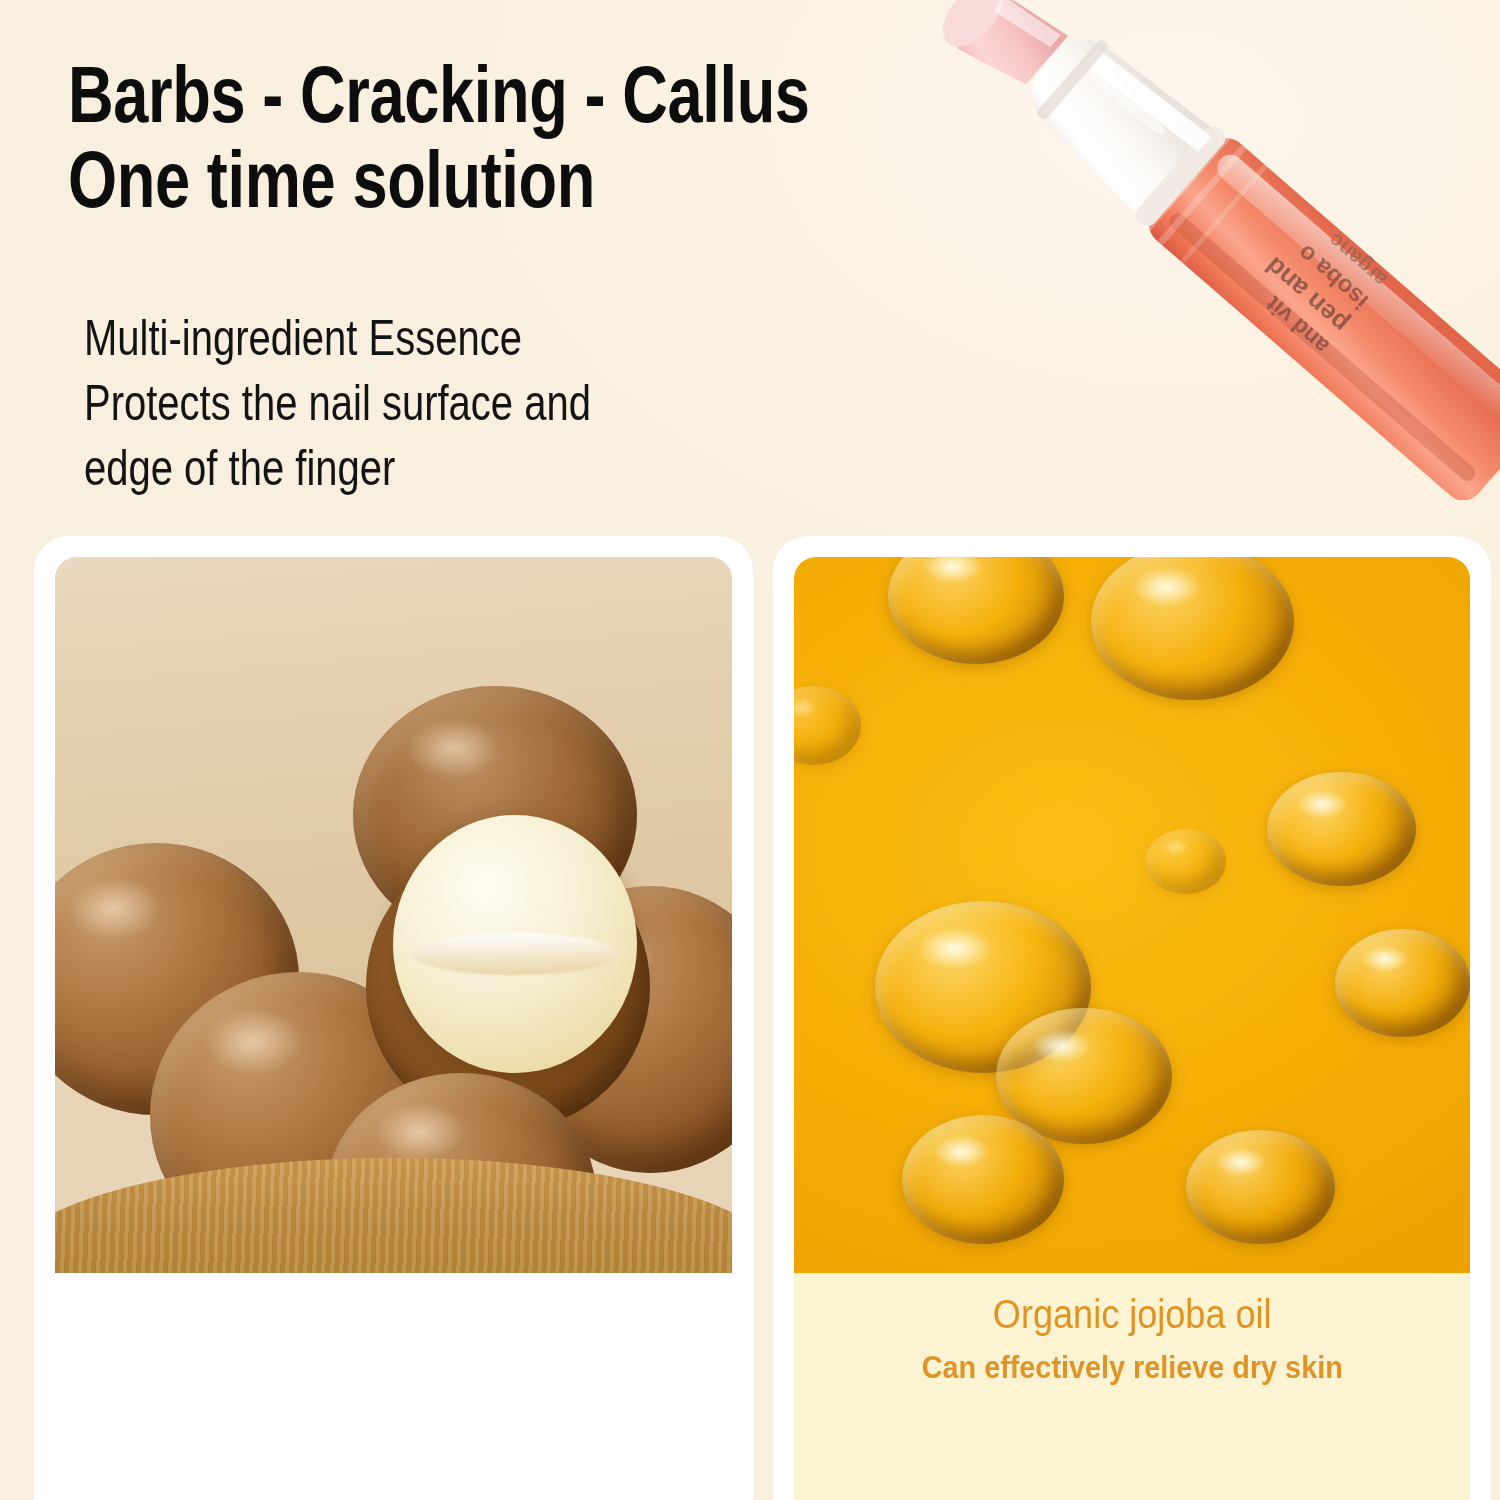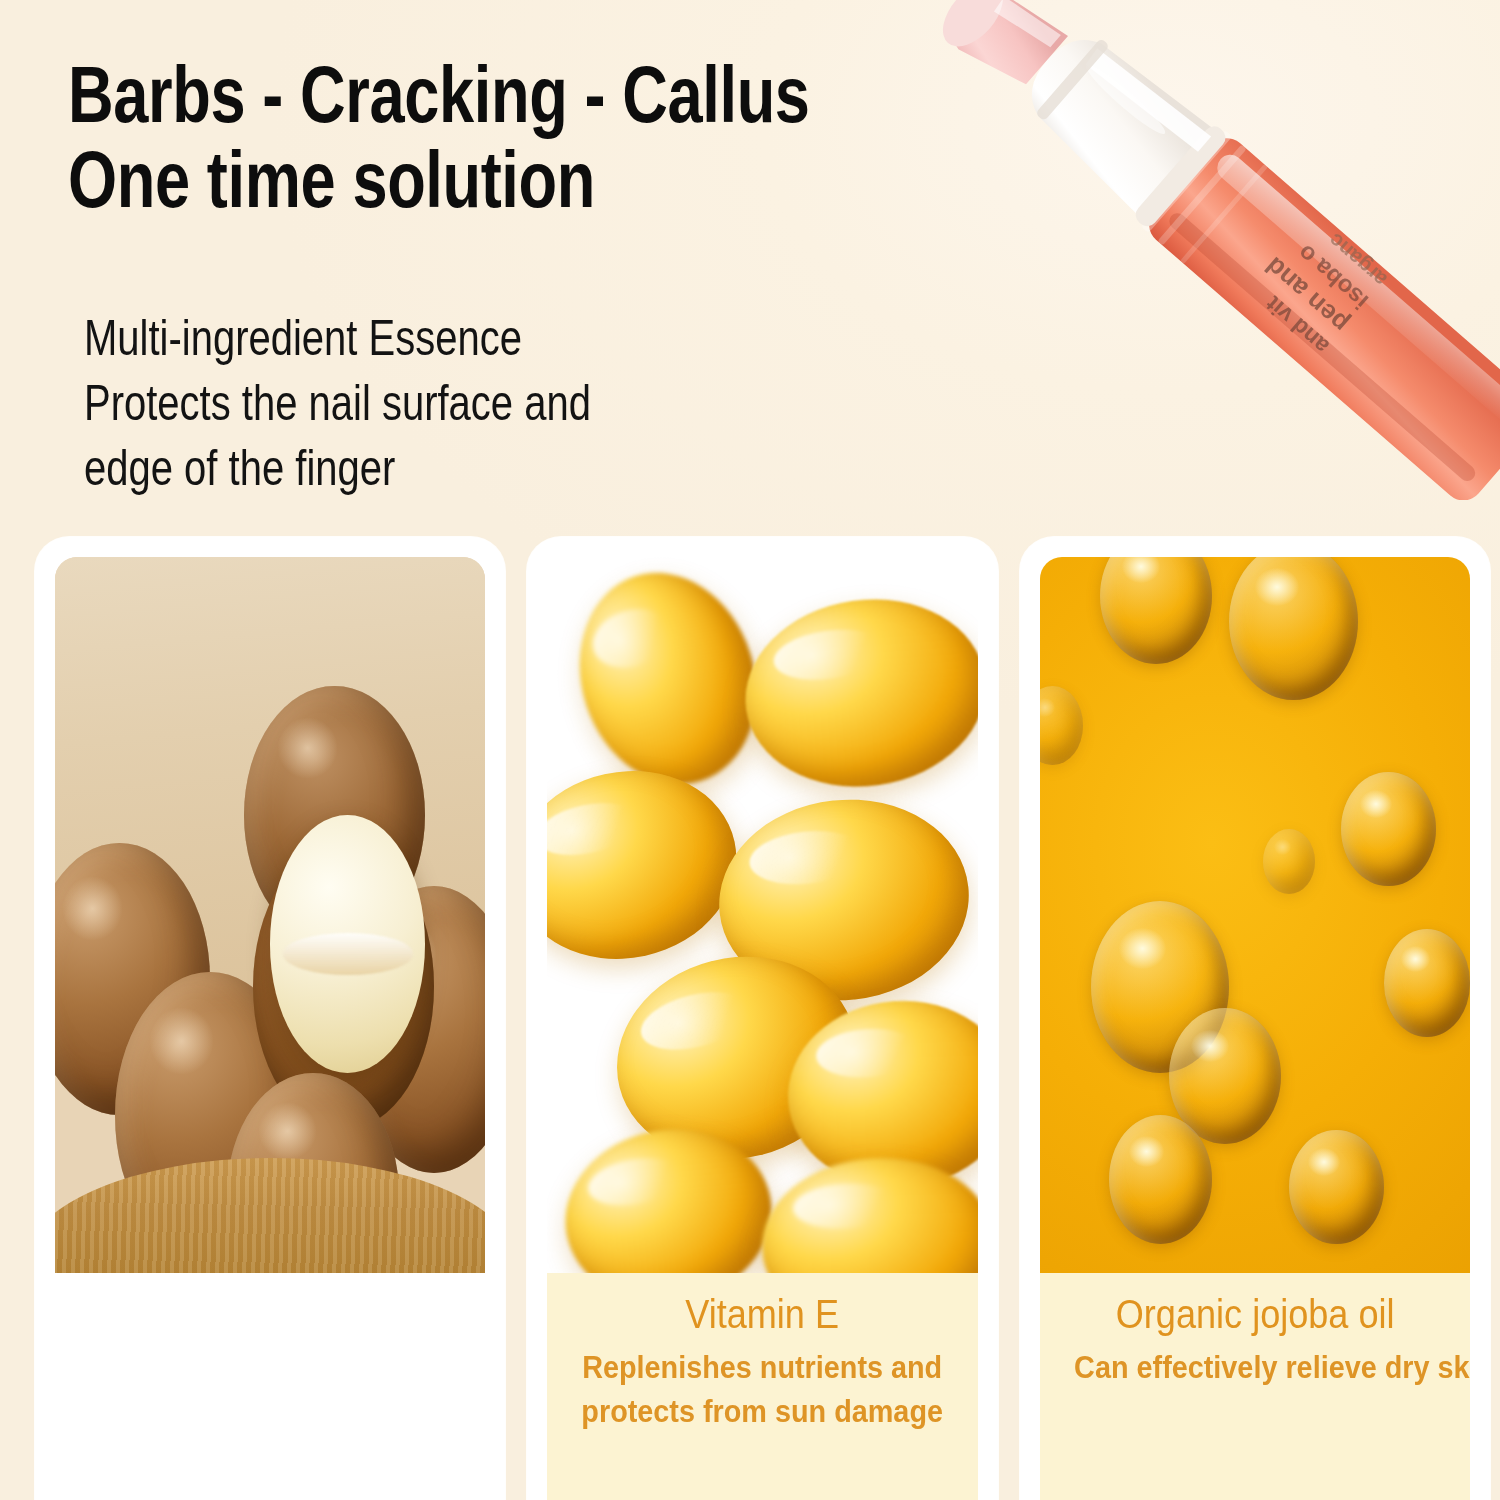--- a/index.html
+++ b/index.html
@@ -318,41 +318,20 @@
           <div class="nut n2"></div>
           <div class="nut n4"></div>
           <div class="nut-open"></div>
           <div class="kernel"></div>
           <div class="nut n5"></div>
           <div class="bowl"></div>
         </div>
       </div>
     </div>
 
-    <div class="card">
-      <div class="card-inner">
-        <div class="photo gels">
-          <div class="gel g1"></div>
-          <div class="gel g2"></div>
-          <div class="gel g3"></div>
-          <div class="gel g4"></div>
-          <div class="gel g5"></div>
-          <div class="gel g6"></div>
-          <div class="gel g7"></div>
-          <div class="gel g8"></div>
-        </div>
-        <div class="caption">
-          <div class="cap-title">Vitamin E</div>
-          <div class="cap-body">
-            <span>Replenishes nutrients and</span>
-            <span>protects from sun damage</span>
-          </div>
-        </div>
-      </div>
-    </div>
 
     <div class="card">
       <div class="card-inner">
         <div class="photo oil">
           <div class="bub b1"></div>
           <div class="bub b2"></div>
           <div class="bub b3"></div>
           <div class="bub b4"></div>
           <div class="bub b5"></div>
           <div class="bub b6"></div>

